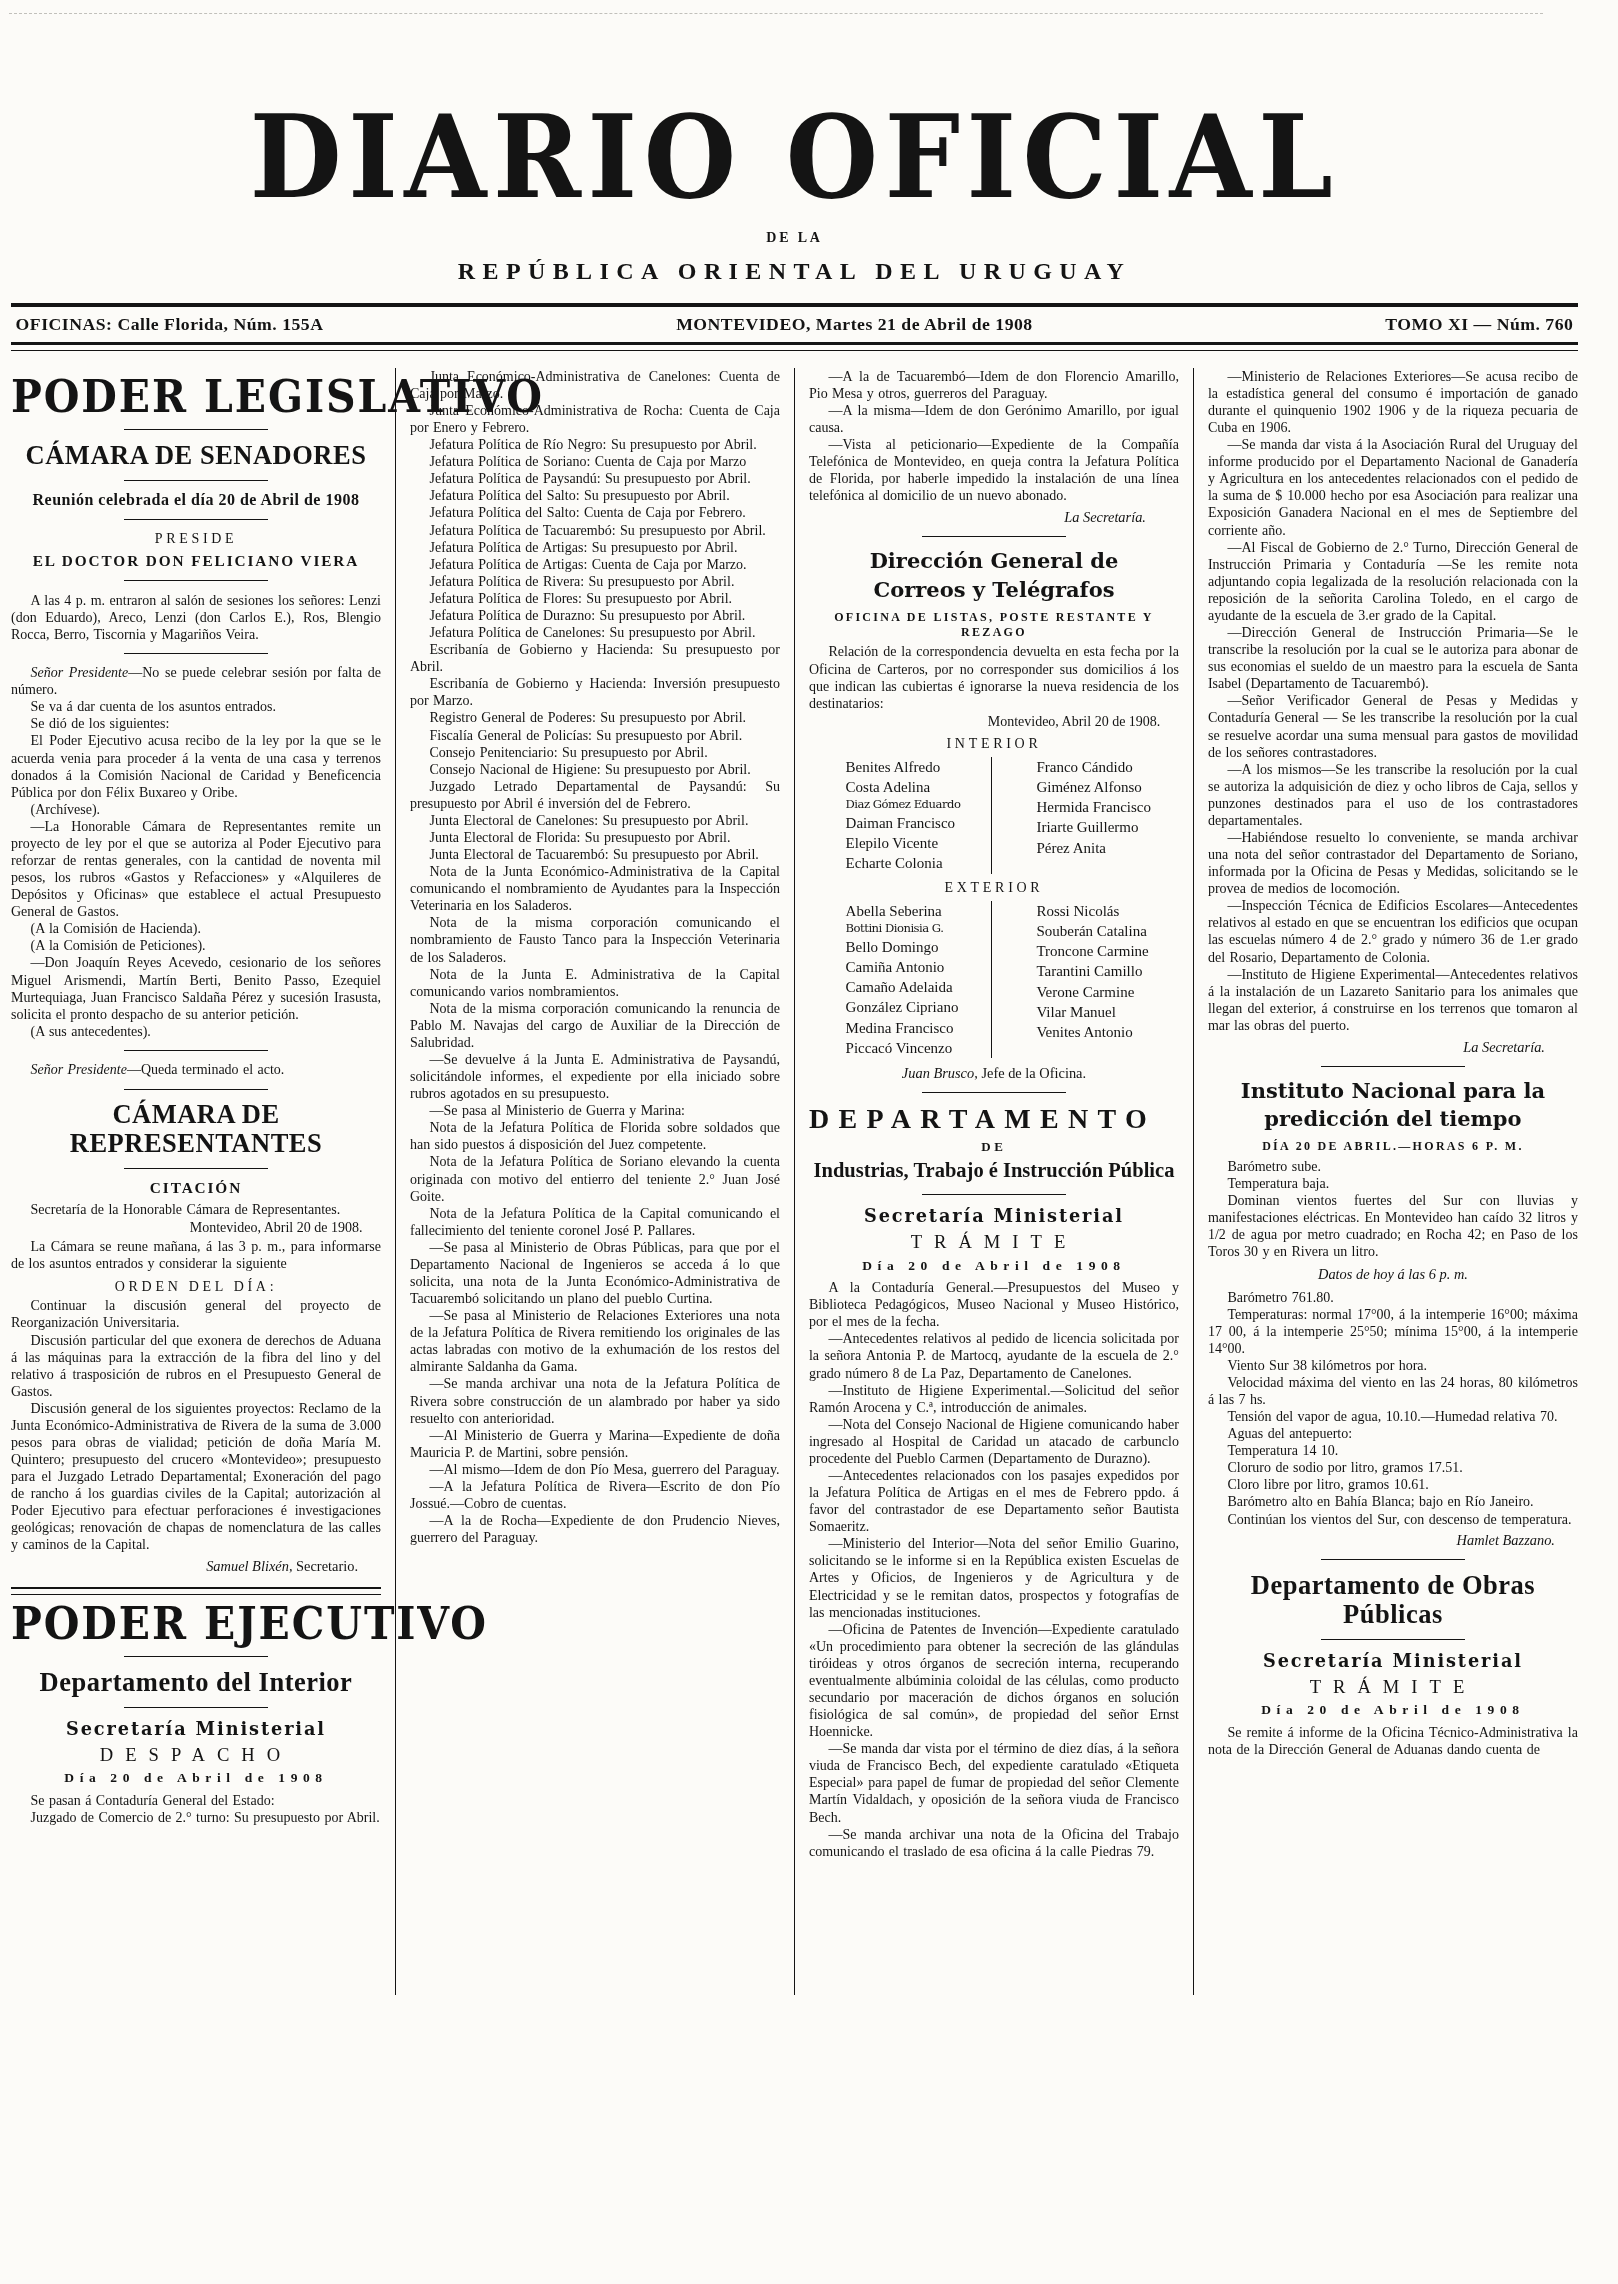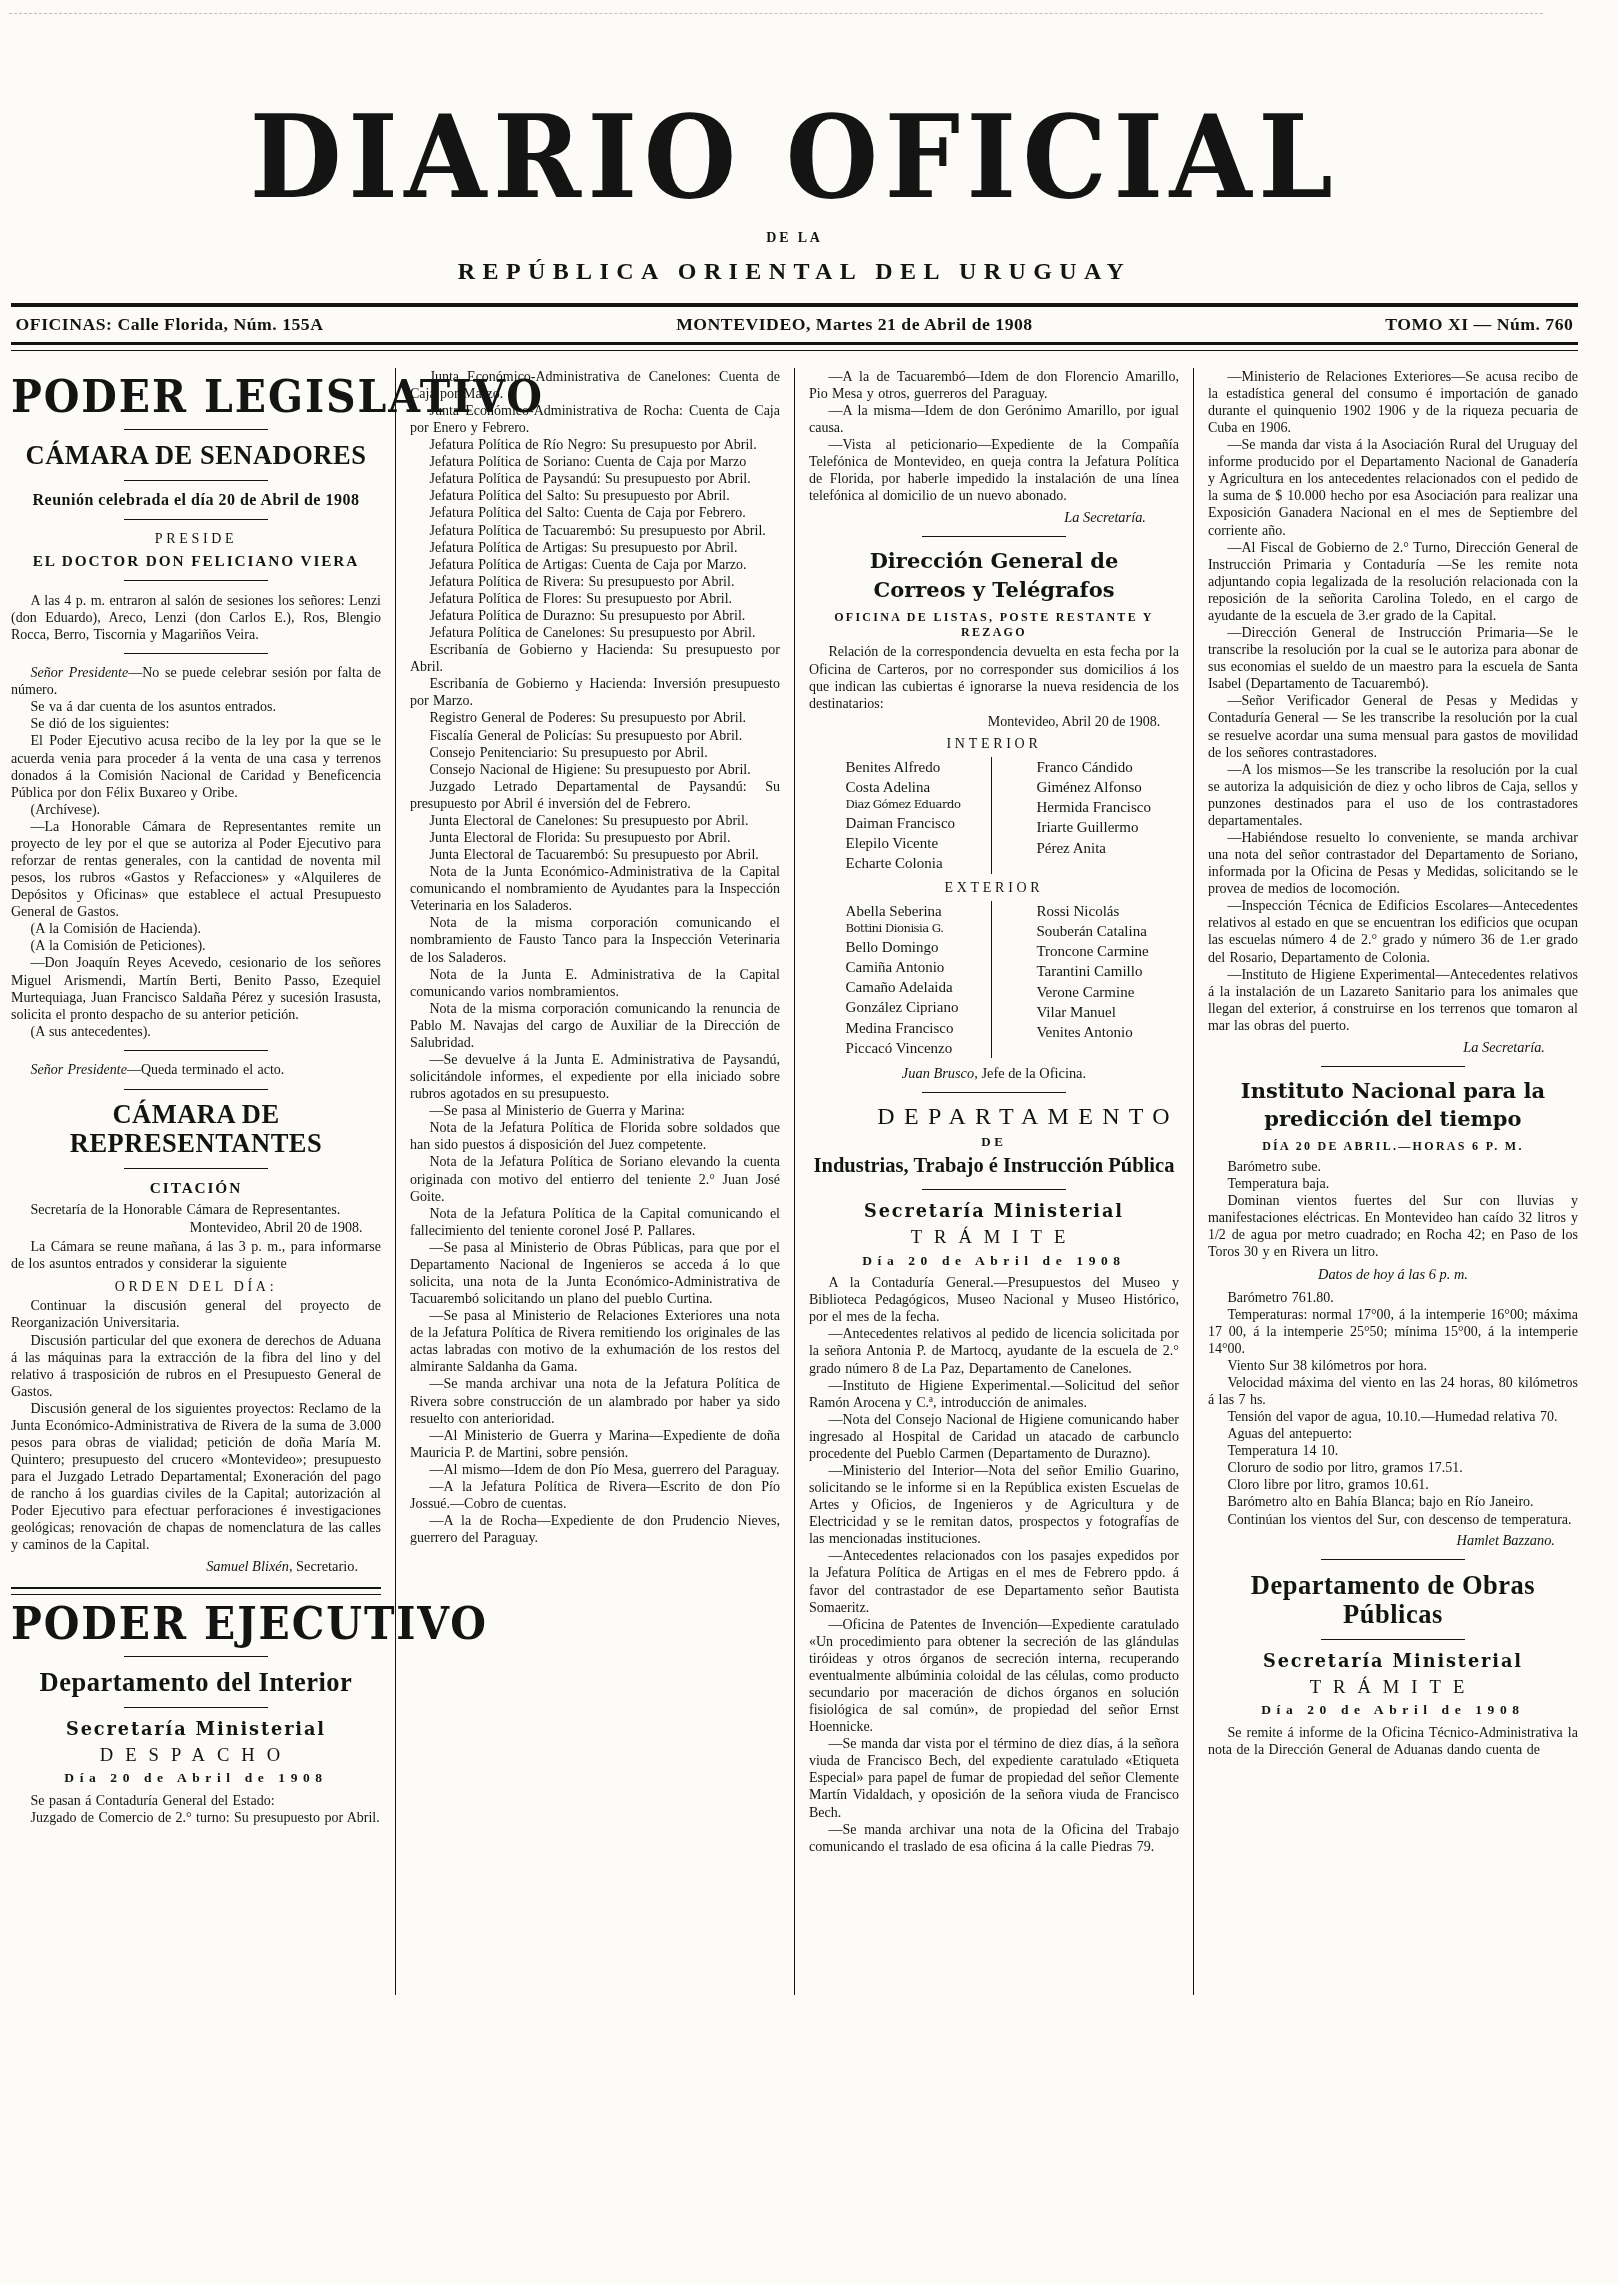--- a/index.html
+++ b/index.html
@@ -45,21 +45,21 @@
     white-space:nowrap;
   }
   .b-h2{font-weight:700;font-size:26.5px;text-align:center;line-height:1.1;margin:6.5px 0 2.8px 0;letter-spacing:0.5px;}
   .b-h2m{font-family:"DejaVu Serif","Liberation Serif",serif;font-weight:700;font-size:21px;text-align:center;line-height:1.35;margin:7.4px 14px 3.7px 14px;}
   .b-h3b{font-family:"DejaVu Serif","Liberation Serif",serif;font-weight:700;font-size:17.7px;text-align:center;letter-spacing:1.9px;margin:7.4px 0 1.9px 0;}
   .b-boldline{font-weight:700;font-size:16px;text-align:center;margin:5.6px 0;letter-spacing:0.5px;}
   .b-sc{font-size:14px;letter-spacing:3.7px;text-align:center;margin:6.5px 0 2.8px 0;}
   .b-sc2{font-weight:700;font-size:12px;letter-spacing:2.3px;text-align:center;margin:5.6px 0 3.7px 0;}
   .b-scb{font-weight:700;font-size:15.3px;letter-spacing:1.9px;text-align:center;margin:5.6px 0 3.7px 0;}
   .b-spaced{font-size:18.6px;letter-spacing:12px;text-align:center;margin:4.6px 0 1.9px 0;}
-  .b-spacedwide{font-weight:400;font-size:24px;letter-spacing:9.3px;text-align:right;margin:8.4px 0 0.9px 0;}
+  .b-spacedwide{font-weight:700;font-size:28px;letter-spacing:9.3px;text-align:left;margin:8.4px 0 0.9px 0;}
   .b-scsmall{font-weight:700;font-size:13px;letter-spacing:3.7px;text-align:center;margin:3.7px 0;}
   .b-deptbold{font-weight:700;font-size:20.5px;text-align:center;line-height:1.25;margin:2.8px 0 4.6px 0;}
   .b-dayline{font-weight:700;font-size:13.5px;letter-spacing:5.6px;text-align:center;margin:4.6px 0 5.6px 0;}
   .b-icenter{font-size:14.4px;font-style:italic;text-align:center;margin:5.6px 0;}
   .b-rule{width:144px;border-top:1.9px solid #141414;margin:10.2px auto;}
   .b-drule{height:4.6px;border-top:2.8px solid #141414;border-bottom:1.4px solid #141414;margin:12px 0 8.4px 0;}
 
   
   .b-names{display:flex;margin:4.6px 0 4.6px 4.6px;}
   .nl{width:48%;margin-left:32px;}
@@ -236,22 +236,22 @@
         <div class="b-scsmall">DE</div>
         <div class="b-deptbold">Industrias, Trabajo é Instrucción Pública</div>
         <div class="b-rule"></div>
         <div class="b-h3b">Secretaría Ministerial</div>
         <div class="b-spaced">TRÁMITE</div>
         <div class="b-dayline">Día 20 de Abril de 1908</div>
         <div class="b-p">A la Contaduría General.—Presupuestos del Museo y Biblioteca Pedagógicos, Museo Nacional y Museo Histórico, por el mes de la fecha.</div>
         <div class="b-p">—Antecedentes relativos al pedido de licencia solicitada por la señora Antonia P. de Martocq, ayudante de la escuela de 2.° grado número 8 de La Paz, Departamento de Canelones.</div>
         <div class="b-p">—Instituto de Higiene Experimental.—Solicitud del señor Ramón Arocena y C.ª, introducción de animales.</div>
         <div class="b-p">—Nota del Consejo Nacional de Higiene comunicando haber ingresado al Hospital de Caridad un atacado de carbunclo procedente del Pueblo Carmen (Departamento de Durazno).</div>
+        <div class="b-p">—Antecedentes relacionados con los pasajes expedidos por la Jefatura Política de Artigas en el mes de Febrero ppdo. á favor del contrastador de ese Departamento señor Bautista Somaeritz.</div>
         <div class="b-p">—Ministerio del Interior—Nota del señor Emilio Guarino, solicitando se le informe si en la República existen Escuelas de Artes y Oficios, de Ingenieros y de Agricultura y de Electricidad y se le remitan datos, prospectos y fotografías de las mencionadas instituciones.</div>
-        <div class="b-p">—Antecedentes relacionados con los pasajes expedidos por la Jefatura Política de Artigas en el mes de Febrero ppdo. á favor del contrastador de ese Departamento señor Bautista Somaeritz.</div>
         <div class="b-p">—Oficina de Patentes de Invención—Expediente caratulado «Un procedimiento para obtener la secreción de las glándulas tiróideas y otros órganos de secreción interna, recuperando eventualmente albúminia coloidal de las células, como producto secundario por maceración de dichos órganos en solución fisiológica de sal común», de propiedad del señor Ernst Hoennicke.</div>
         <div class="b-p">—Se manda dar vista por el término de diez días, á la señora viuda de Francisco Bech, del expediente caratulado «Etiqueta Especial» para papel de fumar de propiedad del señor Clemente Martín Vidaldach, y oposición de la señora viuda de Francisco Bech.</div>
         <div class="b-p">—Se manda archivar una nota de la Oficina del Trabajo comunicando el traslado de esa oficina á la calle Piedras 79.</div>
       </div>
       <div class="vrule"></div>
       <div class="col">
         <div class="b-p">—Ministerio de Relaciones Exteriores—Se acusa recibo de la estadística general del consumo é importación de ganado durante el quinquenio 1902 1906 y de la riqueza pecuaria de Cuba en 1906.</div>
         <div class="b-p">—Se manda dar vista á la Asociación Rural del Uruguay del informe producido por el Departamento Nacional de Ganadería y Agricultura en los antecedentes relacionados con el pedido de la suma de $ 10.000 hecho por esa Asociación para realizar una Exposición Ganadera Nacional en el mes de Septiembre del corriente año.</div>
         <div class="b-p">—Al Fiscal de Gobierno de 2.° Turno, Dirección General de Instrucción Primaria y Contaduría —Se les remite nota adjuntando copia legalizada de la resolución relacionada con la reposición de la señorita Carolina Toledo, en el cargo de ayudante de la escuela de 3.er grado de la Capital.</div>
         <div class="b-p">—Dirección General de Instrucción Primaria—Se le transcribe la resolución por la cual se le autoriza para abonar de sus economias el sueldo de un maestro para la escuela de Santa Isabel (Departamento de Tacuarembó).</div>

